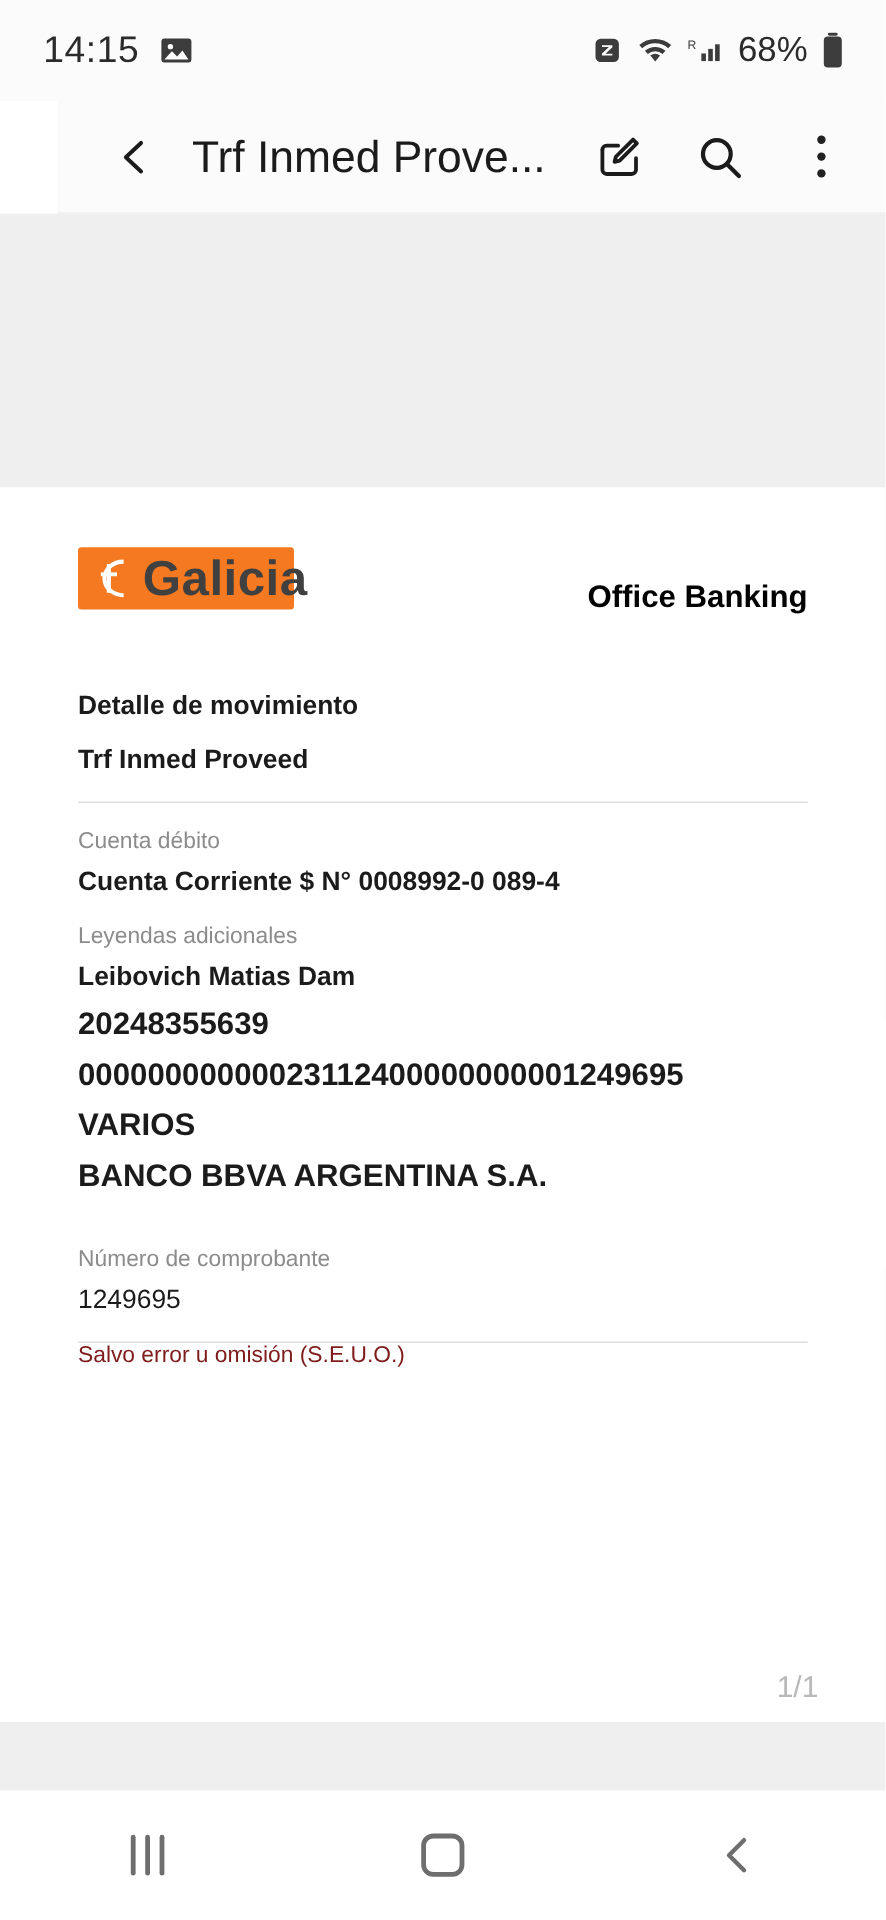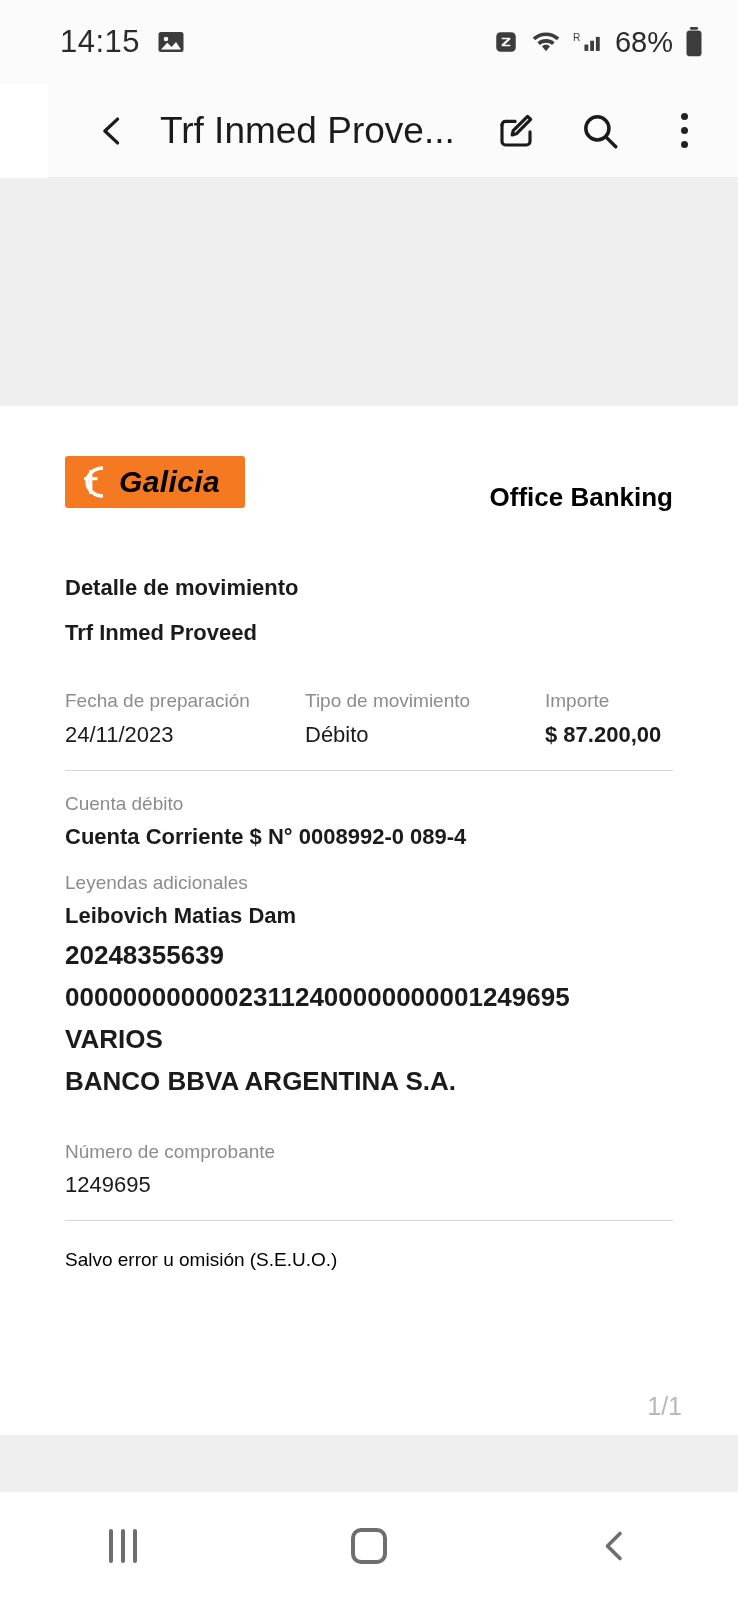--- a/index.html
+++ b/index.html
@@ -19,21 +19,21 @@
     flex-direction: column;
   }
 
   
   .status-bar {
     height: 84px;
     background: #fbfbfb;
     display: flex;
     align-items: center;
     justify-content: space-between;
-    padding: 0 34px 0 60px;
+    padding: 0 34px 0 36px;
     flex: 0 0 auto;
   }
   .status-left { display: flex; align-items: center; gap: 16px; }
   .clock {
     font-size: 31px;
     color: #2b2b2b;
     letter-spacing: 0.5px;
   }
   .status-right { display: flex; align-items: center; gap: 11px; }
   .battery-text {
@@ -102,25 +102,24 @@
     height: 52px;
     background: #f47920;
     border-radius: 3px;
     display: flex;
     align-items: center;
     padding-left: 12px;
     gap: 8px;
   }
   .logo-mark { position: relative; width: 34px; height: 36px; flex: 0 0 auto; }
   .logo-text {
-    color: #000000;
-    font-size: 30px;
+    color: #404040;
+    font-size: 41px;
     font-weight: 600;
     letter-spacing: 0.4px;
-    font-style: italic;
   }
   .ob-title {
     font-size: 26px;
     font-weight: 700;
     color: #000000;
     margin-top: 26px;
   }
 
   .doc-title {
     font-size: 22px;
@@ -168,22 +167,21 @@
     font-size: 26px;
     font-weight: 700;
     color: #1b1b1b;
     margin-top: 11px;
   }
   .comp { margin-top: 44px; }
   .comp .val { font-weight: 500; }
 
   .footnote {
     font-size: 19px;
-    color: #000000;
-    margin-top: 28px;
+    color: #7f1d1d;
   }
 
   .page-num {
     position: absolute;
     right: 56px;
     bottom: 14px;
     font-size: 25px;
     color: #b8b8b8;
   }
 
@@ -303,34 +301,20 @@
             </svg>
           </span>
           <span class="logo-text">Galicia</span>
         </div>
         <div class="ob-title">Office Banking</div>
       </div>
 
       <div class="doc-title">Detalle de movimiento</div>
       <div class="doc-subtitle">Trf Inmed Proveed</div>
 
-      <div class="row-3">
-        <div class="col-a">
-          <div class="lbl">Fecha de preparación</div>
-          <div class="val">24/11/2023</div>
-        </div>
-        <div class="col-b">
-          <div class="lbl">Tipo de movimiento</div>
-          <div class="val">Débito</div>
-        </div>
-        <div class="col-c">
-          <div class="lbl">Importe</div>
-          <div class="val bold">$ 87.200,00</div>
-        </div>
-      </div>
 
       <div class="hr"></div>
 
       <div class="block">
         <div class="lbl">Cuenta débito</div>
         <div class="val">Cuenta Corriente $ N° 0008992-0 089-4</div>
       </div>
 
       <div class="block">
         <div class="lbl">Leyendas adicionales</div>

